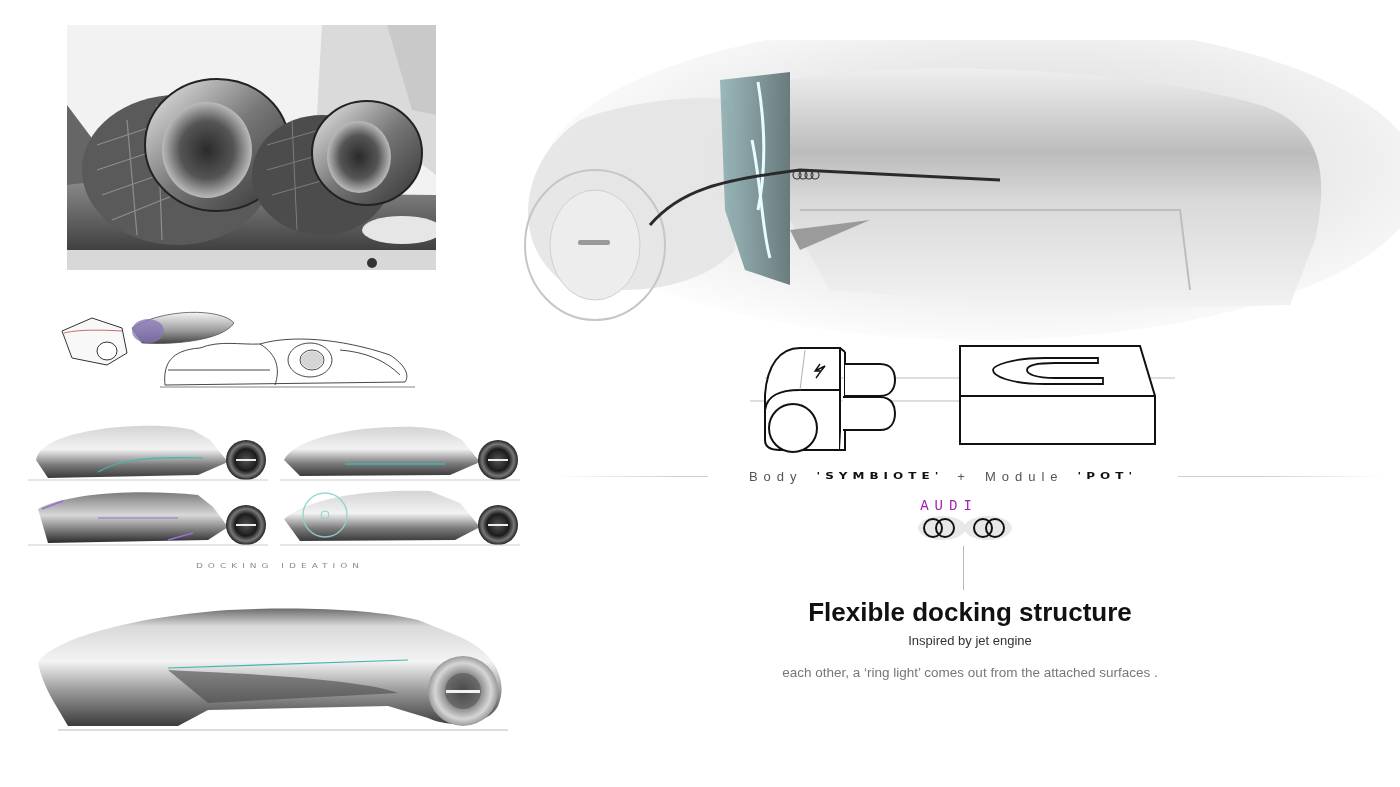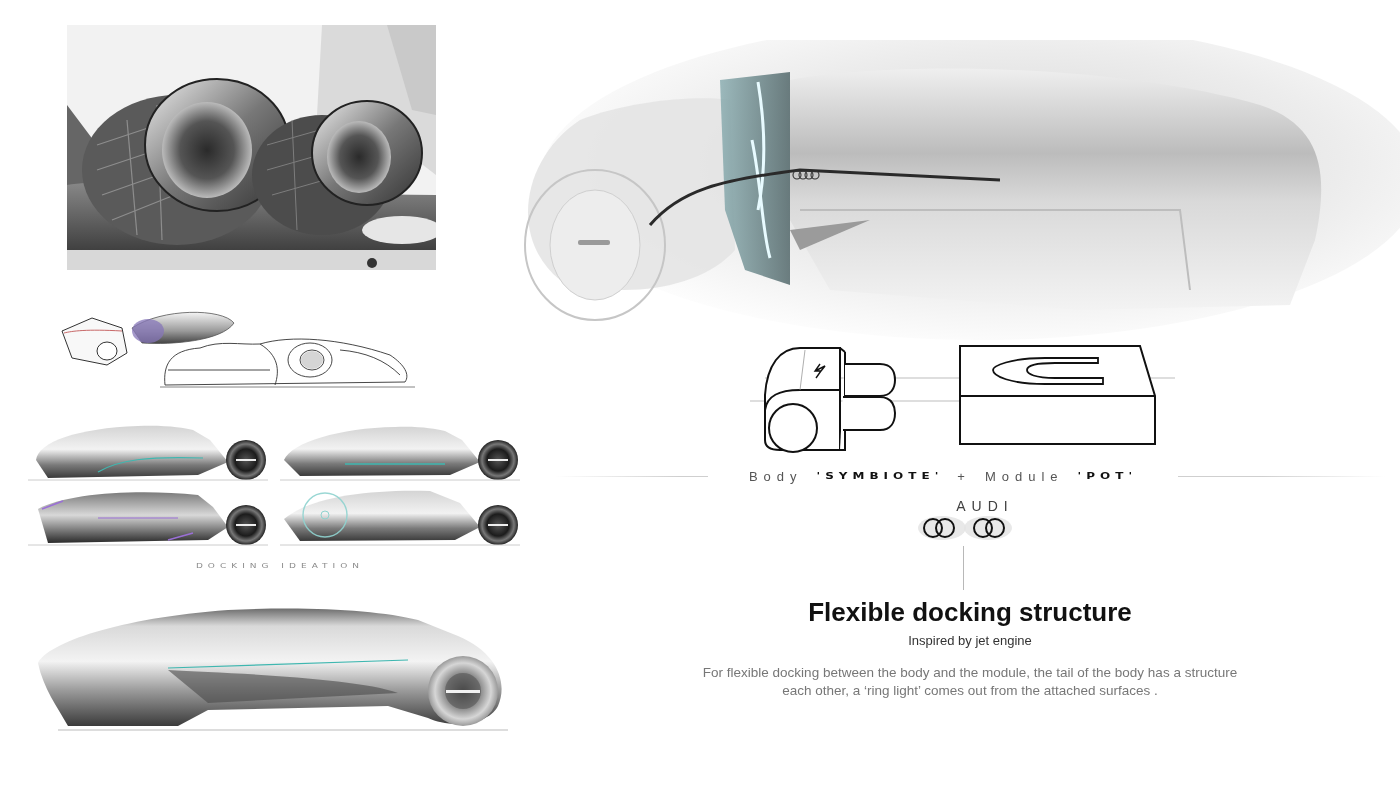--- a/index.html
+++ b/index.html
@@ -44,22 +44,22 @@
     font-size: 13px; color: #555;
   }
   .combo-line .light { letter-spacing: 6px; color: #555; text-align: right; }
   .combo-line .bold {
     letter-spacing: 5px; font-weight: bold; color: #111; font-size: 12px;
     font-family: "DejaVu Sans", sans-serif; transform: scaleY(0.7);
   }
 
   
   .audi-word {
-    left: 940px; top: 498px; width: 90px; text-align: center;
-    font-size: 14px; letter-spacing: 6px; color: #404040;
+    left: 904px; top: 498px; width: 90px; text-align: center;
+    font-size: 14px; letter-spacing: 6px; color: #a21caf; font-family: Liberation Mono, monospace;
   }
   .audi-rings { left: 915px; top: 515px; width: 100px; height: 26px; }
   .audi-rings svg { width: 100%; height: 100%; display: block; }
   .connector { left: 963px; top: 546px; width: 1px; height: 44px; background: #b8b8b8; }
 
   
   .title {
     left: 770px; top: 597px; width: 400px; text-align: center;
     font-size: 26px; font-weight: bold; color: #111;
   }
@@ -347,15 +347,14 @@
       <circle cx="68" cy="13" r="9"></circle>
         <circle cx="80" cy="13" r="9"></circle>
     </g>
   </svg>
 </div>
 <div class="abs connector"></div>
 
 <div class="abs title">Flexible docking structure</div>
 <div class="abs subtitle">Inspired by jet engine</div>
 <div class="abs body-text">
-  <div>For flexible docking between the body and the module, the tail of the body has a structure</div>
   <div>each other, a ‘ring light’ comes out from the attached surfaces .</div>
 </div>
 
 </body></html>

